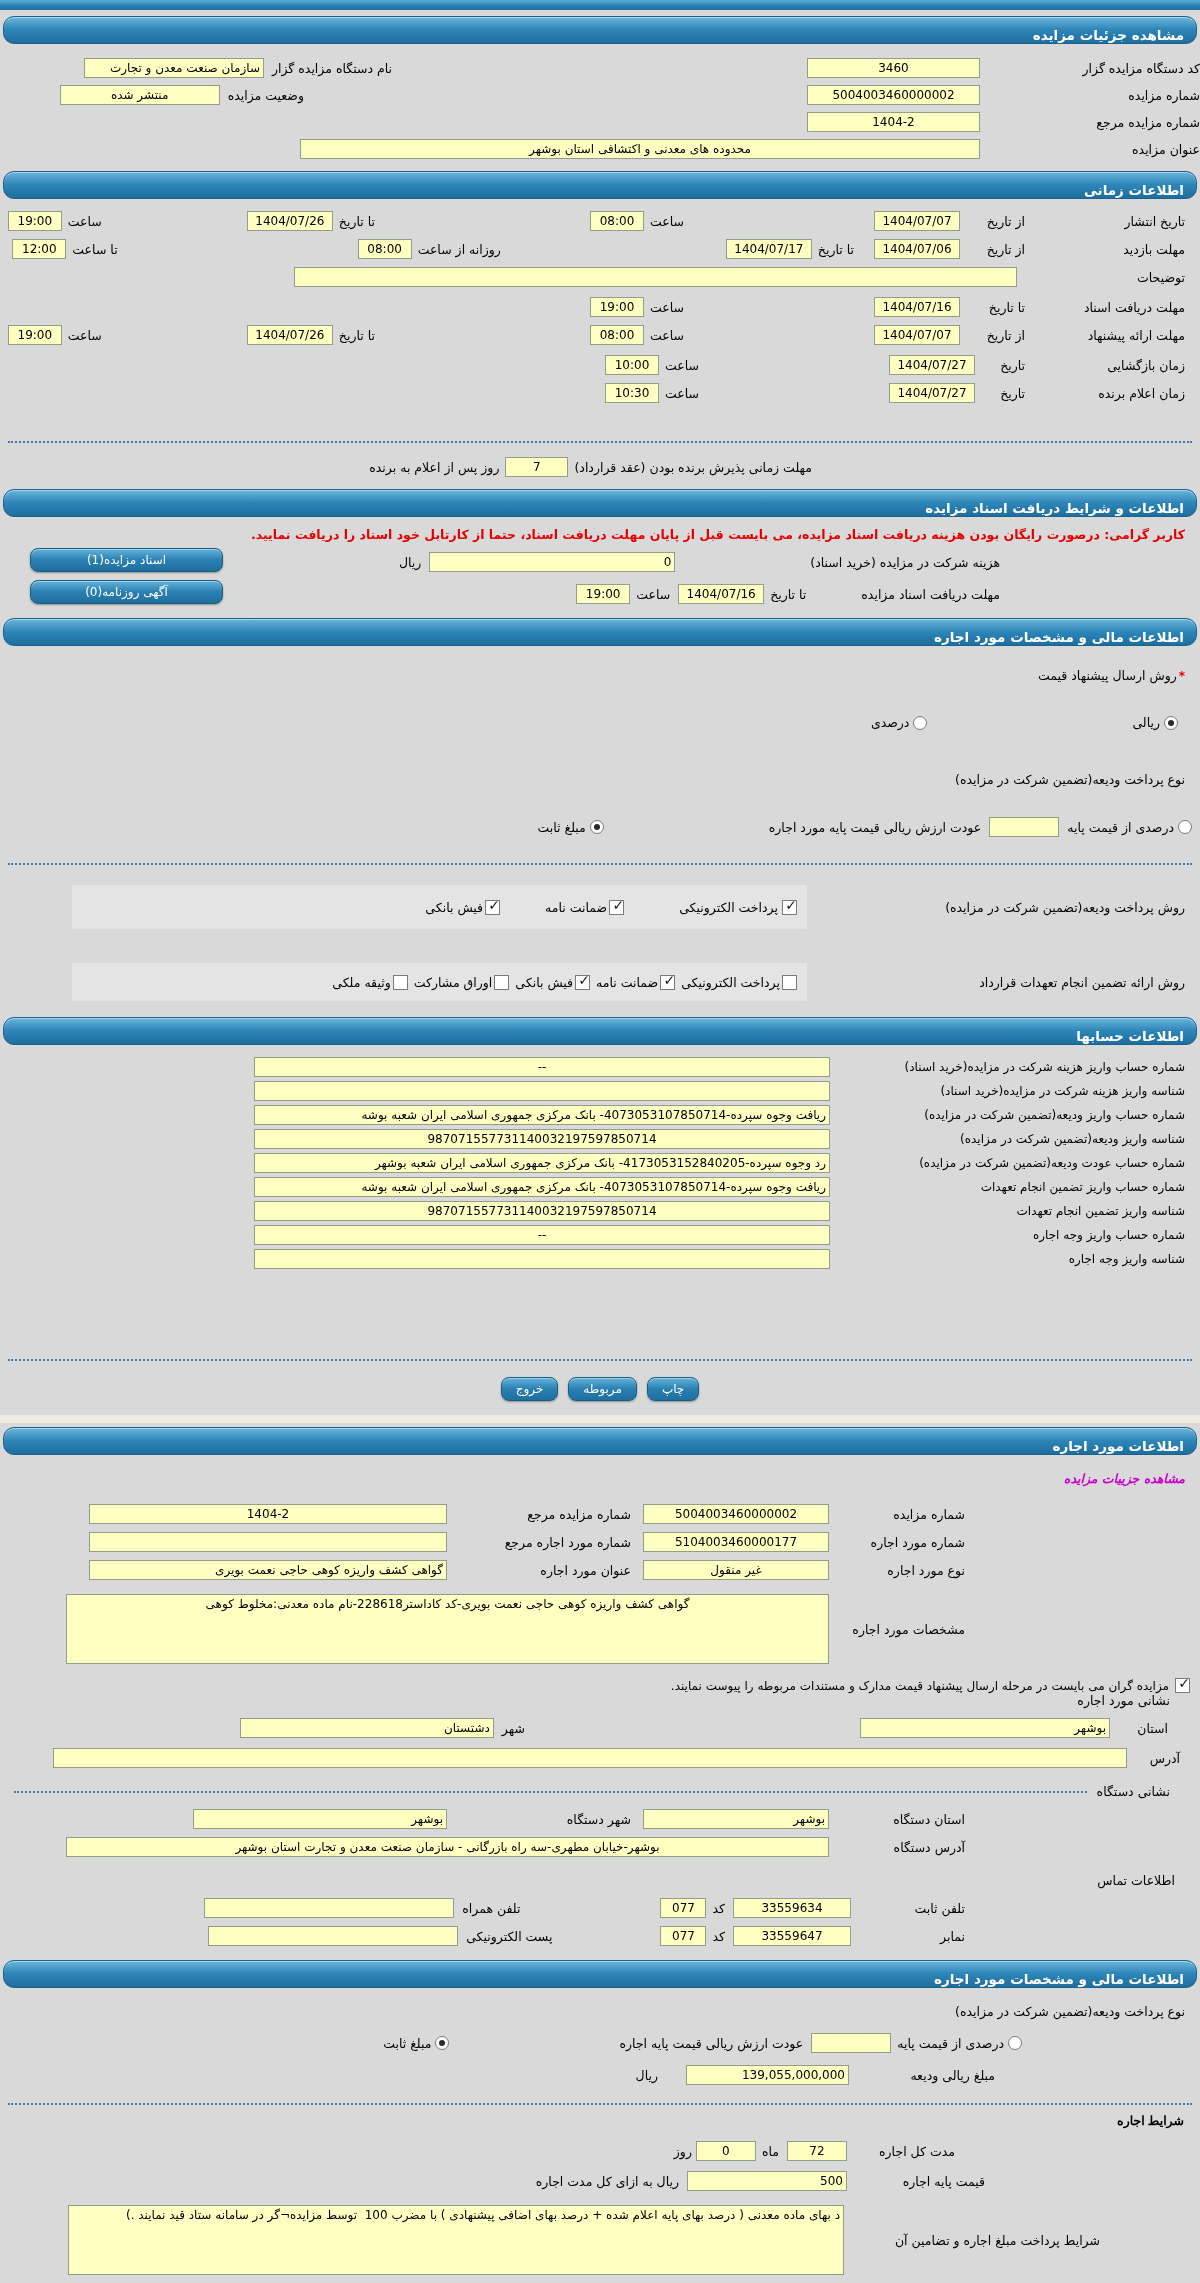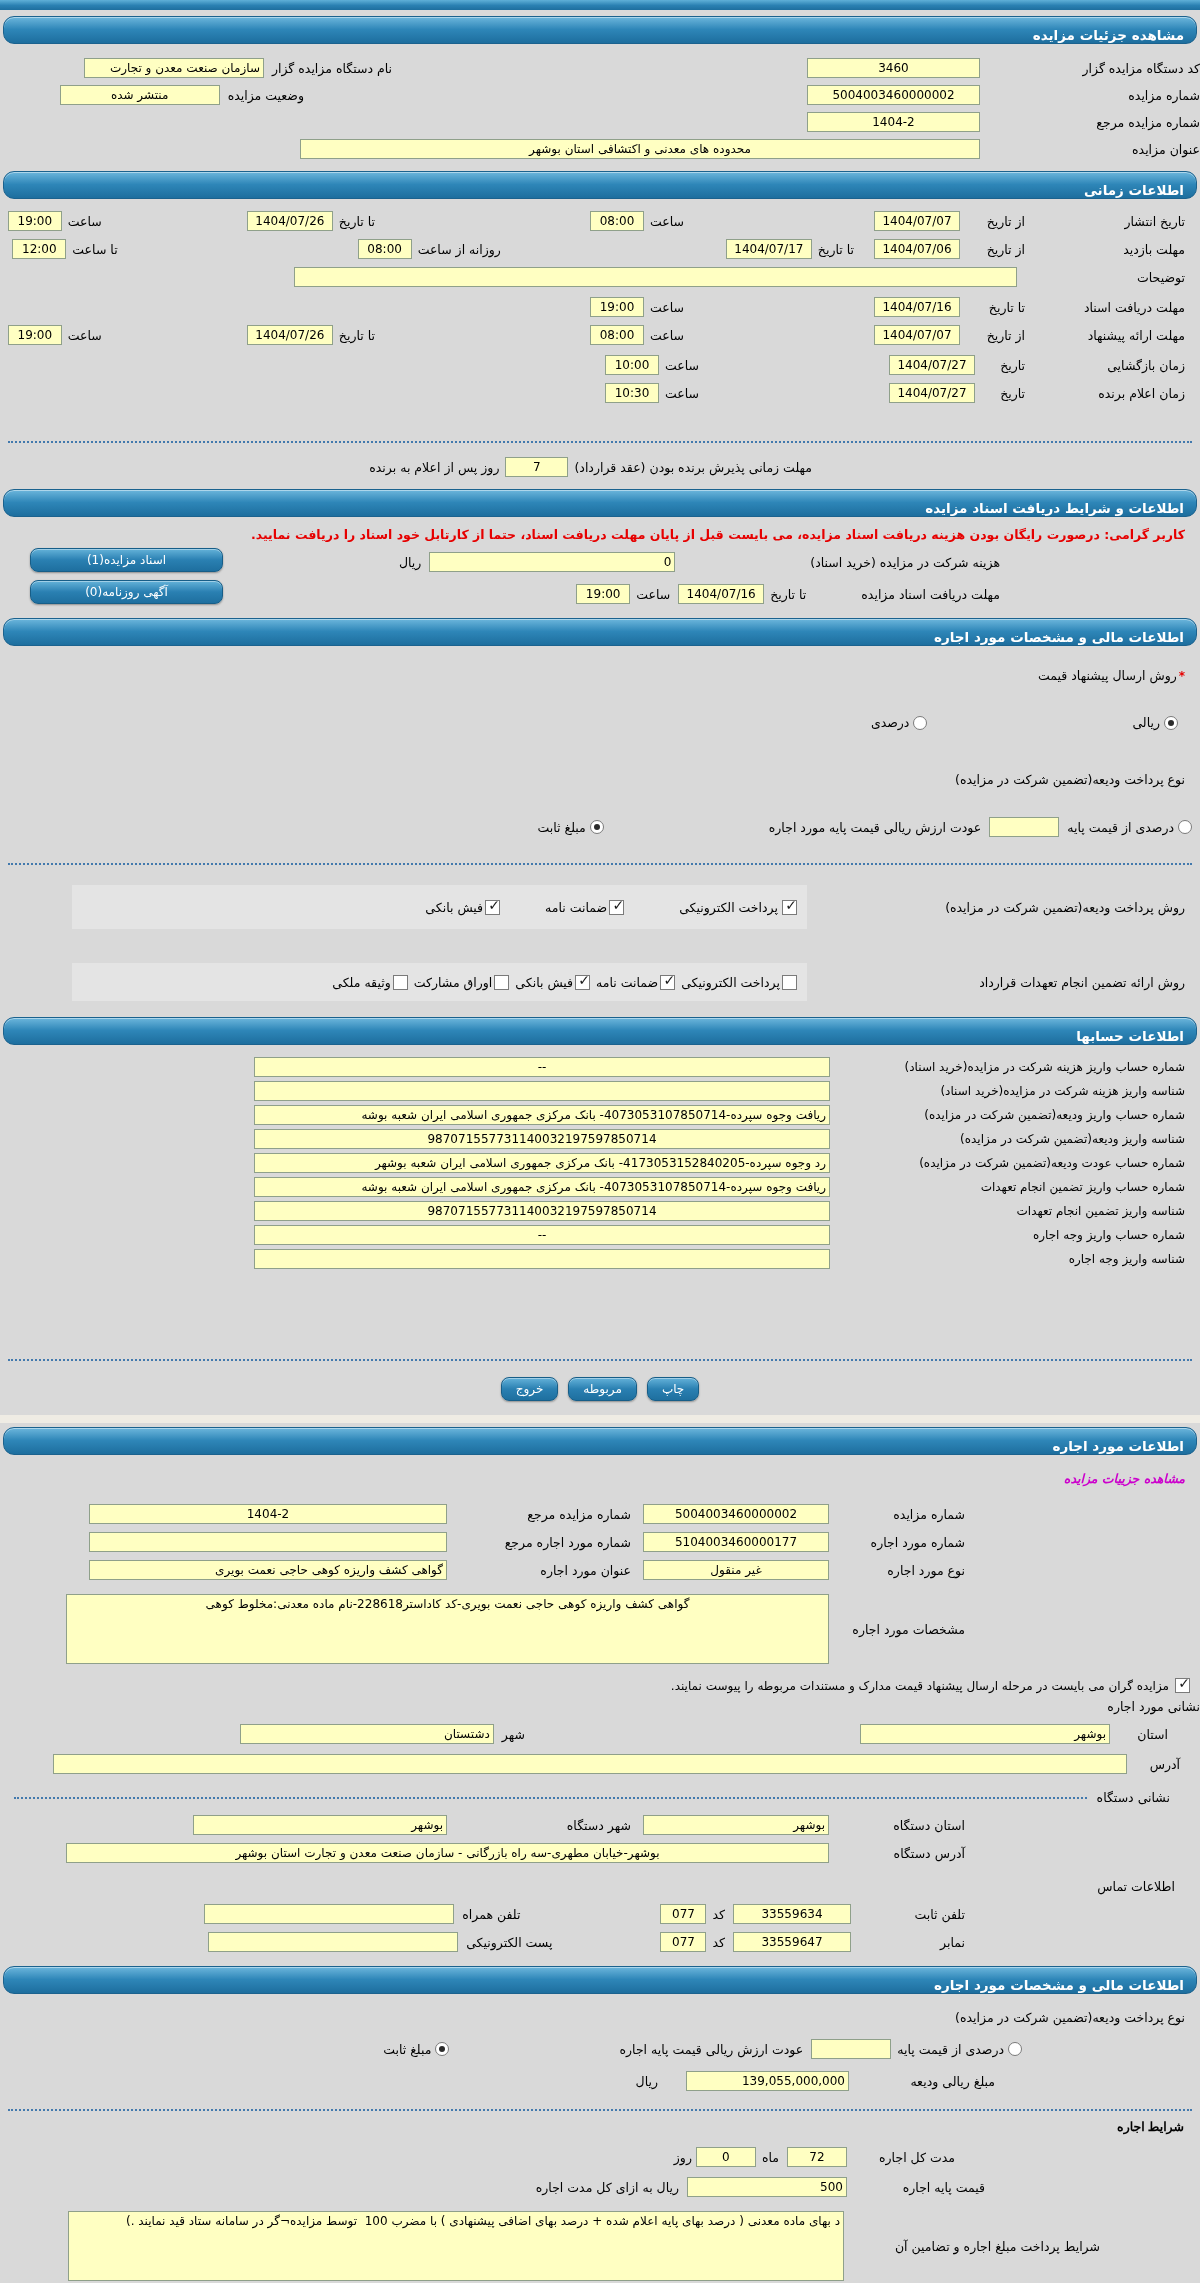--- a/index.html
+++ b/index.html
@@ -356,21 +356,21 @@
   <div class="r" style="margin-top:14px;padding-right:235px;align-items:center;">
     <span class="lbl c1l">مشخصات مورد اجاره</span>
     <textarea class="inp" style="width: 755px; height: 66px; margin-right: 6px;" readonly="">گواهی کشف واریزه کوهی حاجی نعمت بویری-کد کاداستر228618-نام ماده معدنی:مخلوط کوهی</textarea>
   </div>
 
   <div class="r" style="margin-top:14px;padding-right:10px;">
     <span class="cb checked"></span>
     <span class="lbl" style="margin-right:6px;font-size:12px;">مزایده گران می بایست در مرحله ارسال پیشنهاد قیمت مدارک و مستندات مربوطه را پیوست نمایند.</span>
   </div>
 
-  <div class="r" style="margin-top:6px;">
+  <div class="r" style="margin-top:0;padding-right:30px;">
     <span class="lbl">نشانی مورد اجاره</span>
   </div>
 
   <div class="r" style="margin-top:10px;padding-right:32px;">
     <span class="lbl" style="width:50px;">استان</span>
     <input class="inp tr" style="width: 242px; margin-right: 8px;" readonly="" value="بوشهر">
     <span class="lbl" style="margin-right:335px;">شهر</span>
     <input class="inp tr" style="width: 246px; margin-right: 8px;" readonly="" value="دشتستان">
   </div>
 

